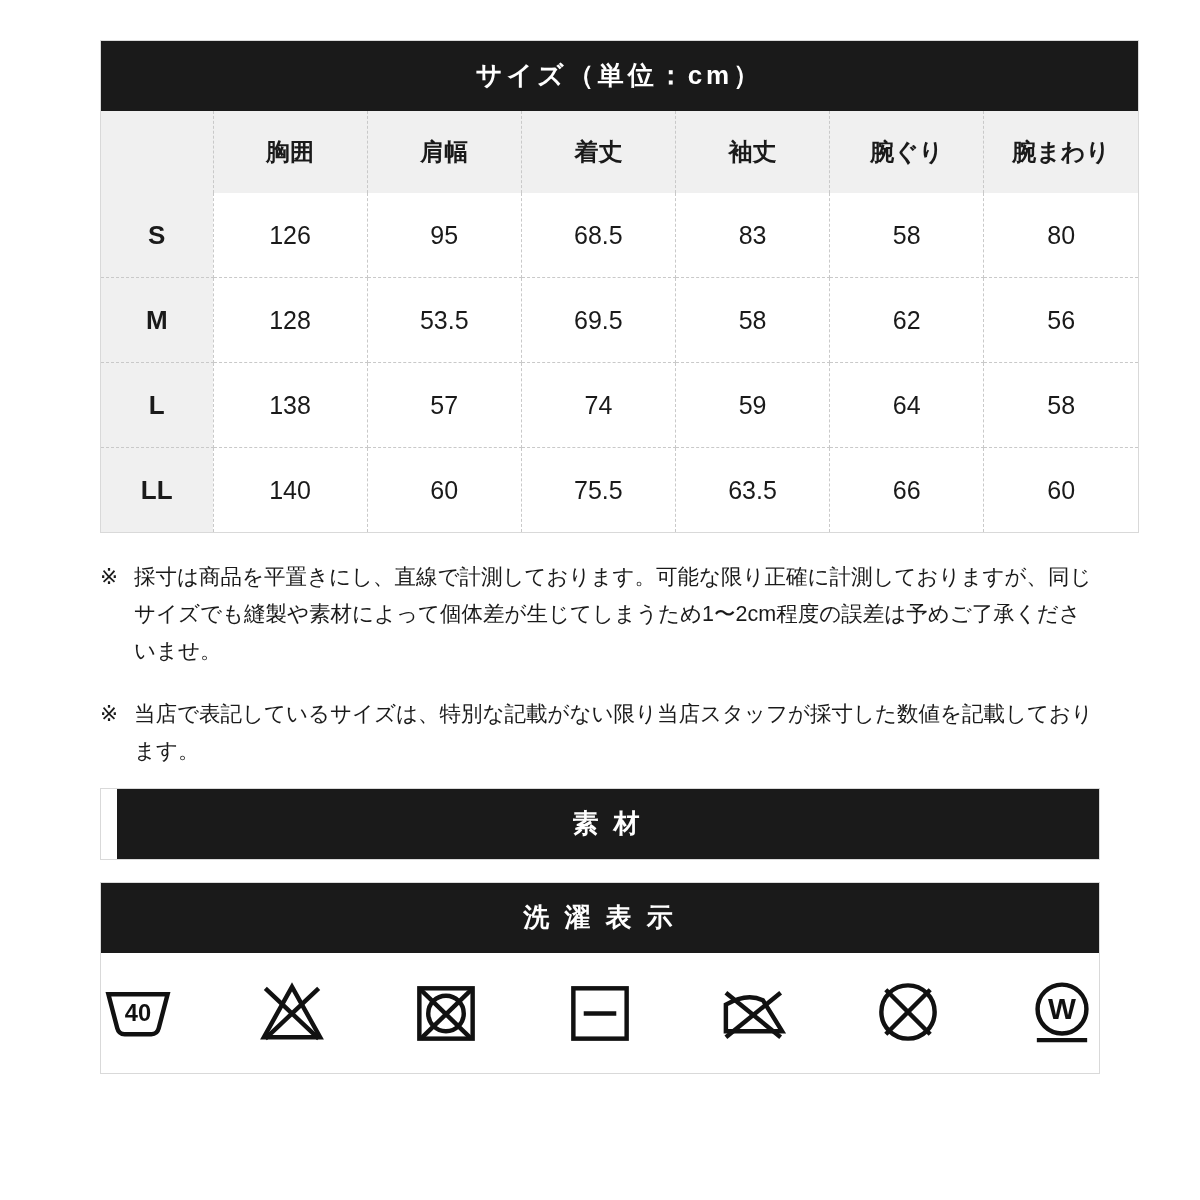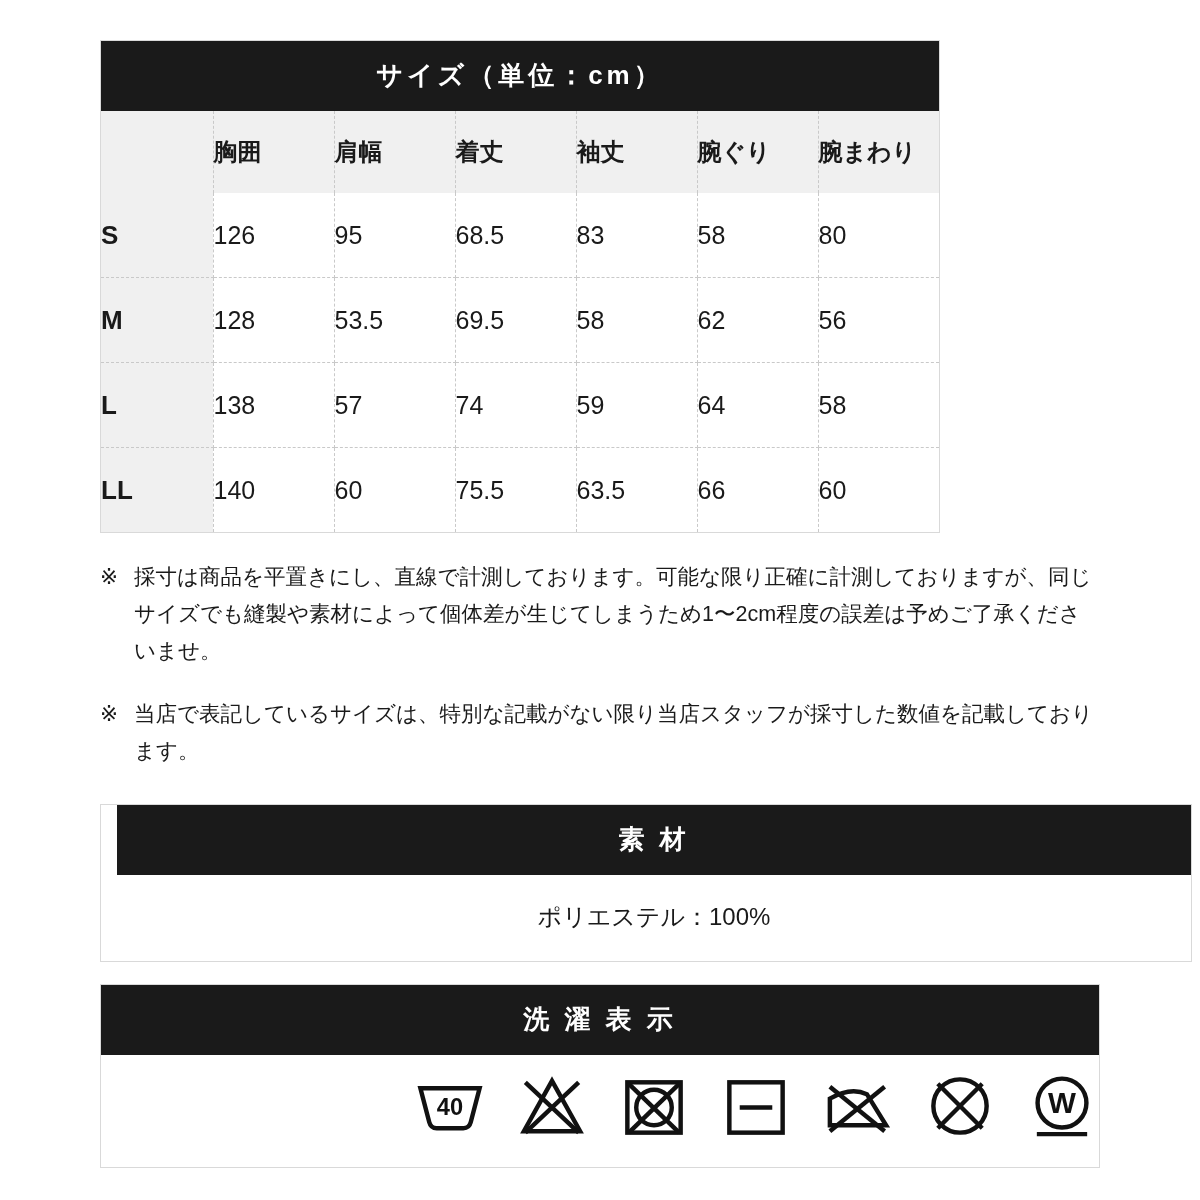--- a/index.html
+++ b/index.html
@@ -17,21 +17,21 @@
   .page {
     position: relative;
     width: 1200px;
     height: 1200px;
     box-sizing: border-box;
     padding: 40px 100px 0 100px;
   }
 
   
   .size-block {
-    width: 840px;
+    width: 1039px;
     border: 1px solid #d9d9d9;
     box-sizing: border-box;
   }
   .block-title {
     background: #1a1a1a;
     color: #ffffff;
     text-align: center;
     font-size: 26px;
     font-weight: bold;
     letter-spacing: 4px;
@@ -39,21 +39,21 @@
   }
   table.size-table {
     width: 100%;
     border-collapse: collapse;
     table-layout: fixed;
   }
   table.size-table th,
   table.size-table td {
     border-right: 1px dashed #c9c9c9;
     border-bottom: 1px dashed #c9c9c9;
-    text-align: left;
+    text-align: center;
     font-size: 25px;
     color: #1a1a1a;
     height: 84px;
     padding: 0;
   }
   table.size-table tr th:last-child,
   table.size-table tr td:last-child {
     border-right: none;
   }
   table.size-table tr:last-child th,
@@ -93,47 +93,47 @@
   }
   .note .mark {
     position: absolute;
     left: 0;
     top: 0;
   }
   .note:last-child { margin-bottom: 0; }
 
   
   .material-block {
-    width: 1092px;
+    width: 1000px;
     border: 1px solid #d9d9d9;
     box-sizing: border-box;
-    margin-top: 34px;
+    margin-top: 18px;
     padding-left: 16px;
   }
   .material-body {
     text-align: center;
     font-size: 24px;
     color: #1a1a1a;
     padding: 26px 0 28px 0;
     background: #ffffff;
   }
 
   
   .wash-block {
     width: 1000px;
     border: 1px solid #d9d9d9;
     box-sizing: border-box;
     margin-top: 22px;
   }
   .wash-body {
     display: flex;
     align-items: center;
-    justify-content: flex-end;
+    justify-content: space-between;
     gap: 28px;
-    padding: 14px 0 24px 0;
+    padding: 22px 0 24px 0;
     background: #ffffff;
   }
   .wash-icon {
     width: 74px;
     height: 74px;
     display: block;
   }
 </style>
 </head>
 <body>
@@ -211,21 +211,20 @@
       <span>採寸は商品を平置きにし、直線で計測しております。可能な限り正確に計測しておりますが、同じサイズでも縫製や素材によって個体差が生じてしまうため1〜2cm程度の誤差は予めご了承くださいませ。</span>
     </p>
     <p class="note">
       <span class="mark">※</span>
       <span>当店で表記しているサイズは、特別な記載がない限り当店スタッフが採寸した数値を記載しております。</span>
     </p>
   </div>
 
   <div class="material-block">
     <div class="block-title">素 材</div>
-    <div class="material-body">ポリエステル：100%</div>
   </div>
 
   <div class="wash-block">
     <div class="block-title">洗 濯 表 示</div>
     <div class="wash-body">
 
       <svg class="wash-icon" viewBox="0 0 100 100">
         <path d="M10 26 L90 26 L78 72 Q76 80 68 80 L32 80 Q24 80 22 72 Z" fill="none" stroke="#111" stroke-width="6"></path>
         <text x="50" y="62" font-family="Liberation Sans, sans-serif" font-size="32" font-weight="bold" text-anchor="middle" fill="#111">40</text>
       </svg>

